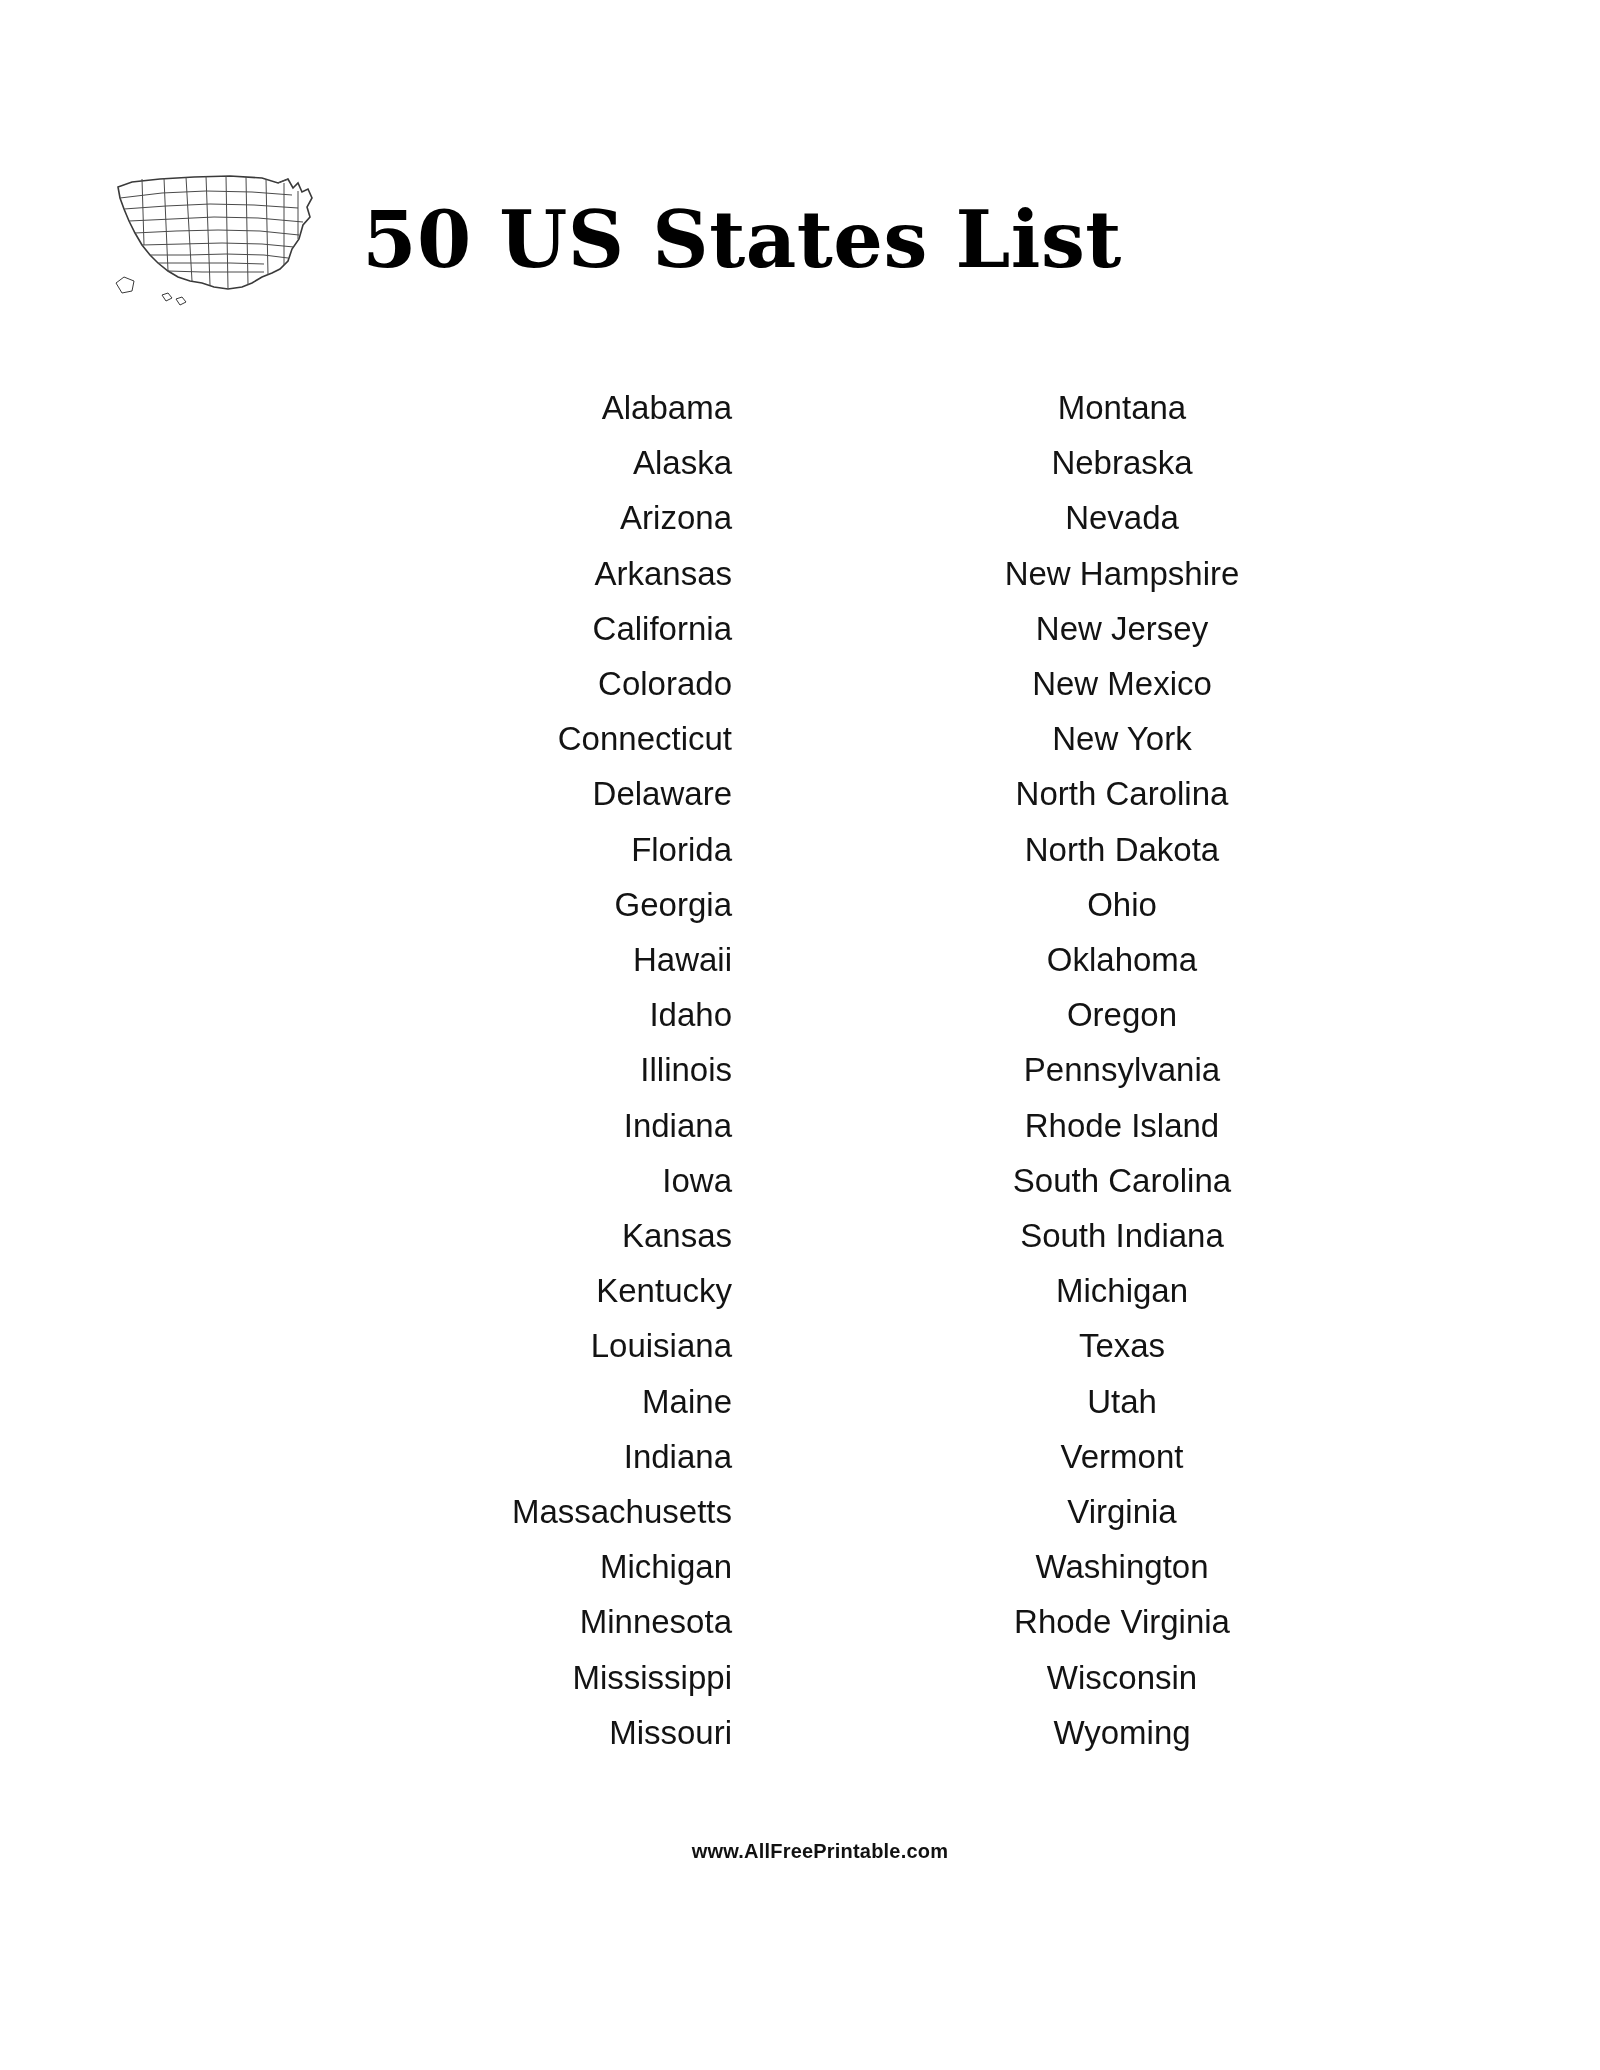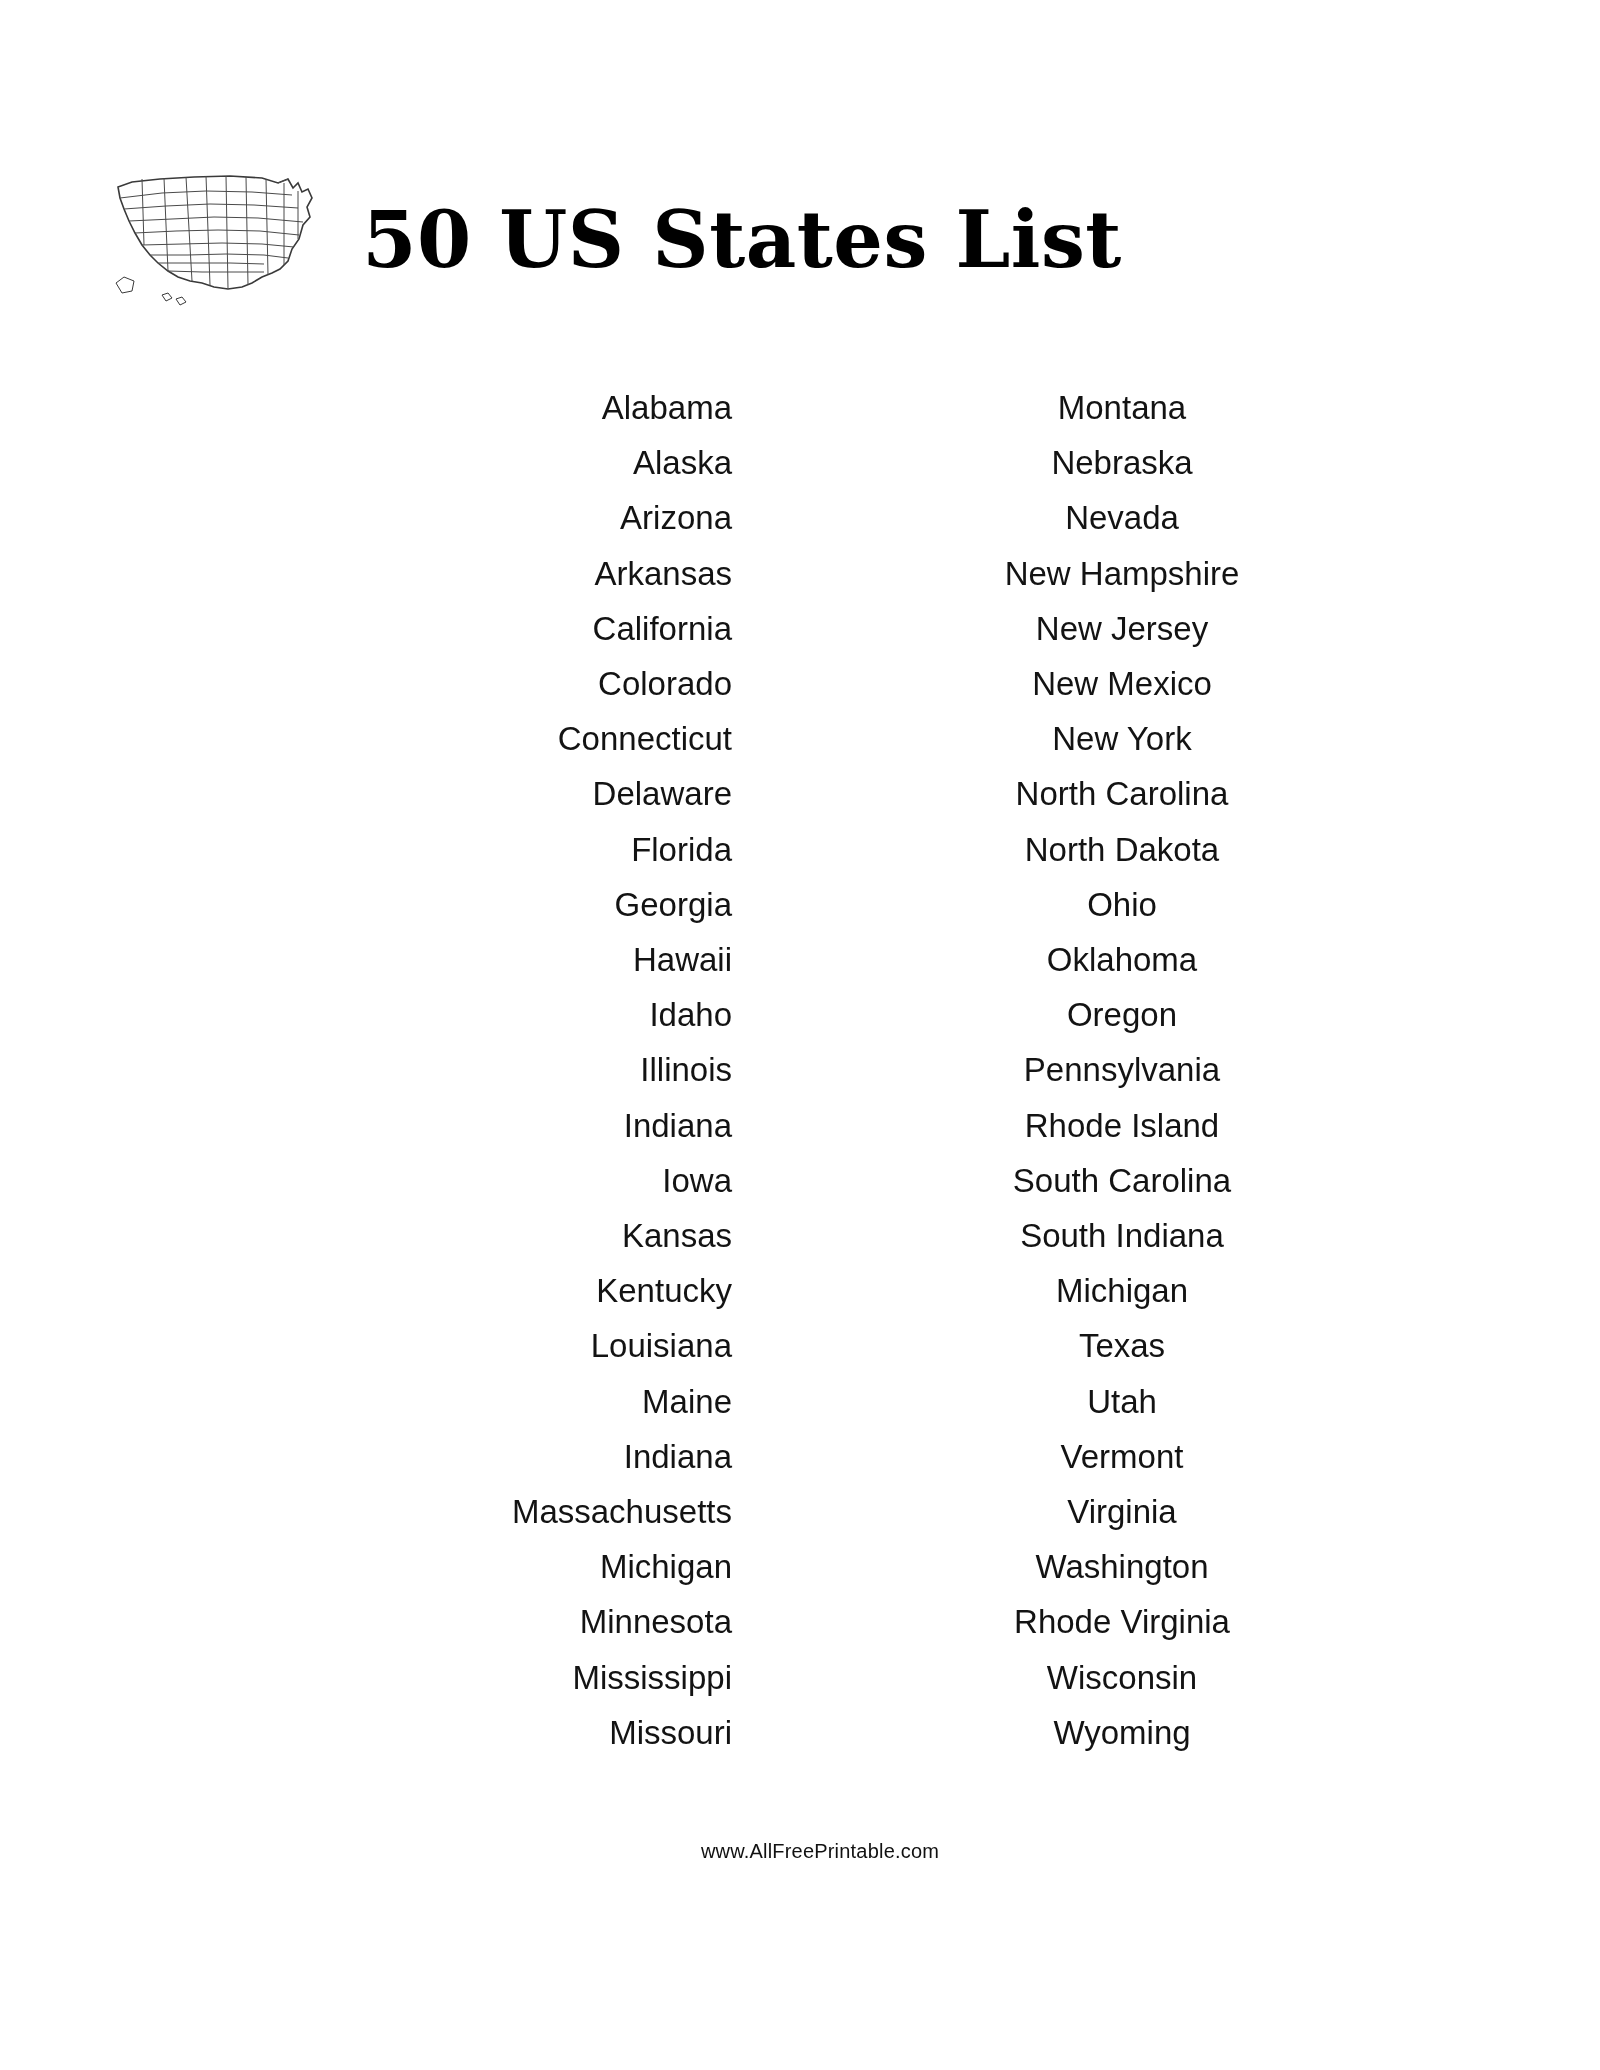--- a/index.html
+++ b/index.html
@@ -91,21 +91,21 @@
   
   .footer {
     position: absolute;
     top: 1840px;
     left: 0;
     width: 1600px;
     text-align: center;
   }
   .footer-text {
     font-size: 20px;
-    font-weight: normal;
+    font-weight: bold;
     color: #111111;
     letter-spacing: 0.2px;
     margin-left: 40px;
   }
 </style>
 </head>
 <body>
 
 <div class="page">
 

